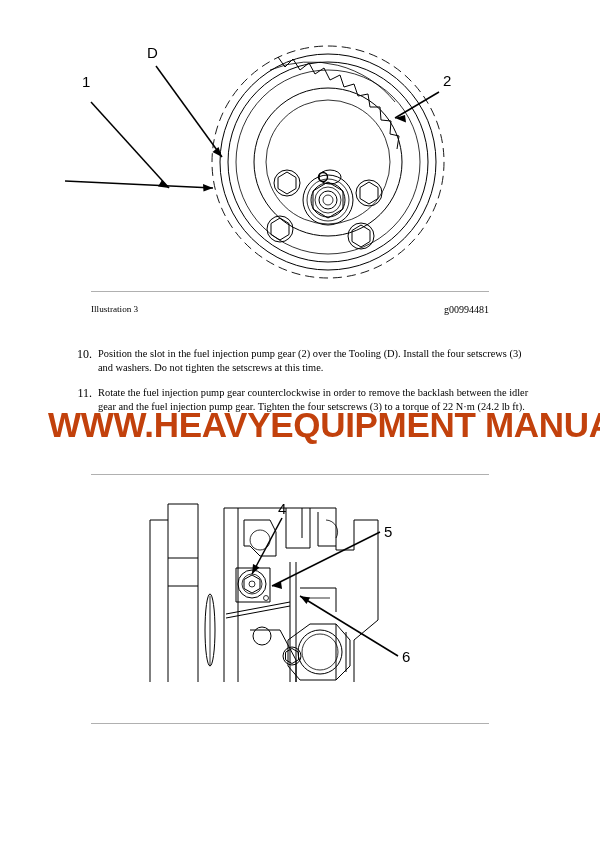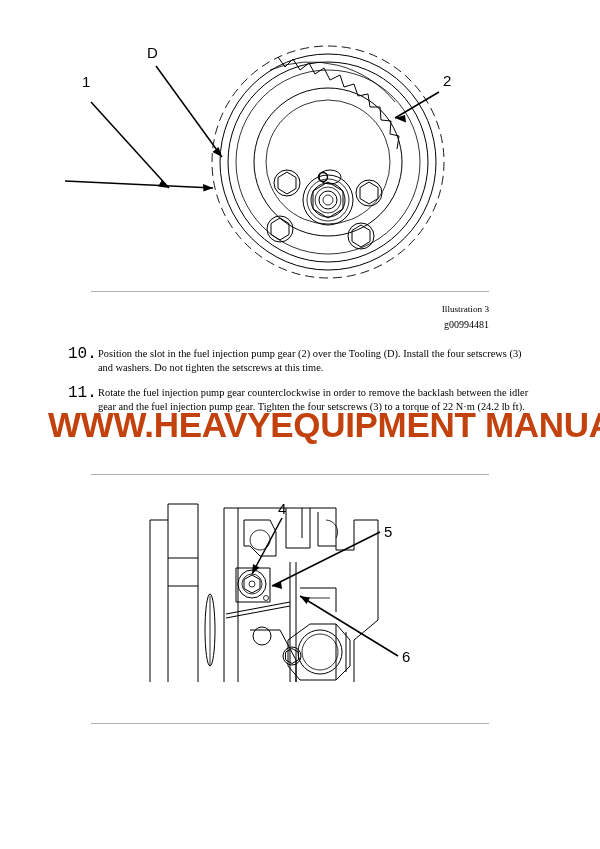--- a/index.html
+++ b/index.html
@@ -52,23 +52,22 @@
     left: 91px;
     width: 398px;
     font-size: 9.2px;
     line-height: 15px;
   }
   #caption-3 { top: 302px; }
   #caption-4 { top: 734px; }
   .caption-row {
     display: flex;
     justify-content: space-between;
-    align-items: flex-end;
+    align-items: flex-start;
     white-space: nowrap;
-    flex-direction: column;
   }
   .caption-title { font-size: 9.2px; }
   .caption-id    { font-size: 10px; }
   .caption-sub   { font-size: 9.2px; margin-top: 2px; }
 
   
   .steps {
     position: absolute;
     left: 68px;
     top: 347px;
@@ -76,25 +75,24 @@
   }
   .step {
     display: flex;
     align-items: flex-start;
     margin-bottom: 11px;
   }
   .step-num {
     width: 24px;
     flex: 0 0 24px;
     text-align: right;
-    font-size: 16px;
+    font-size: 12px;
     line-height: 15.5px;
     padding-right: 6px;
     box-sizing: content-box;
-    font-family: Liberation Mono, monospace;
   }
   .step-text {
     flex: 1 1 auto;
     font-size: 10.4px;
     line-height: 14px;
     text-align: left;
   }
 
   
   #watermark {

